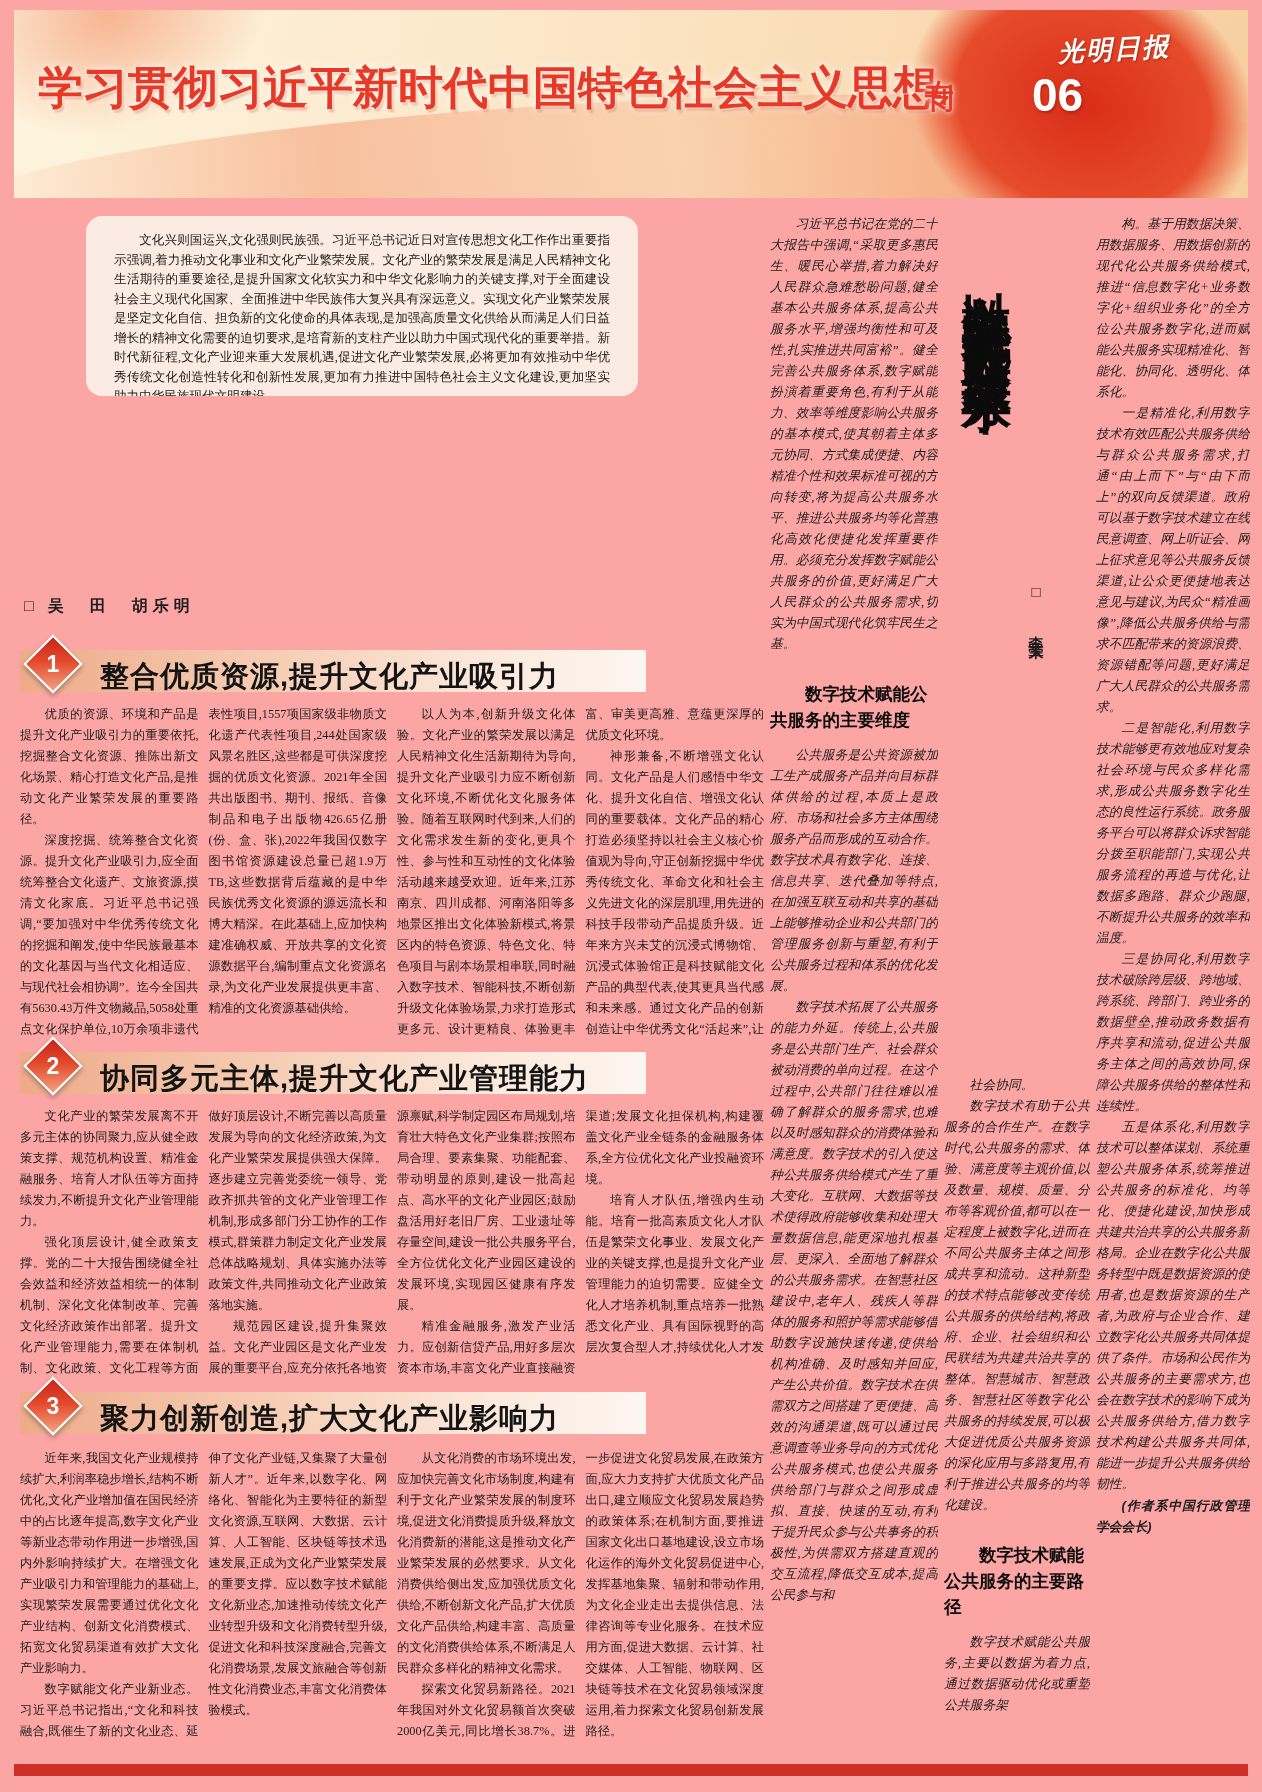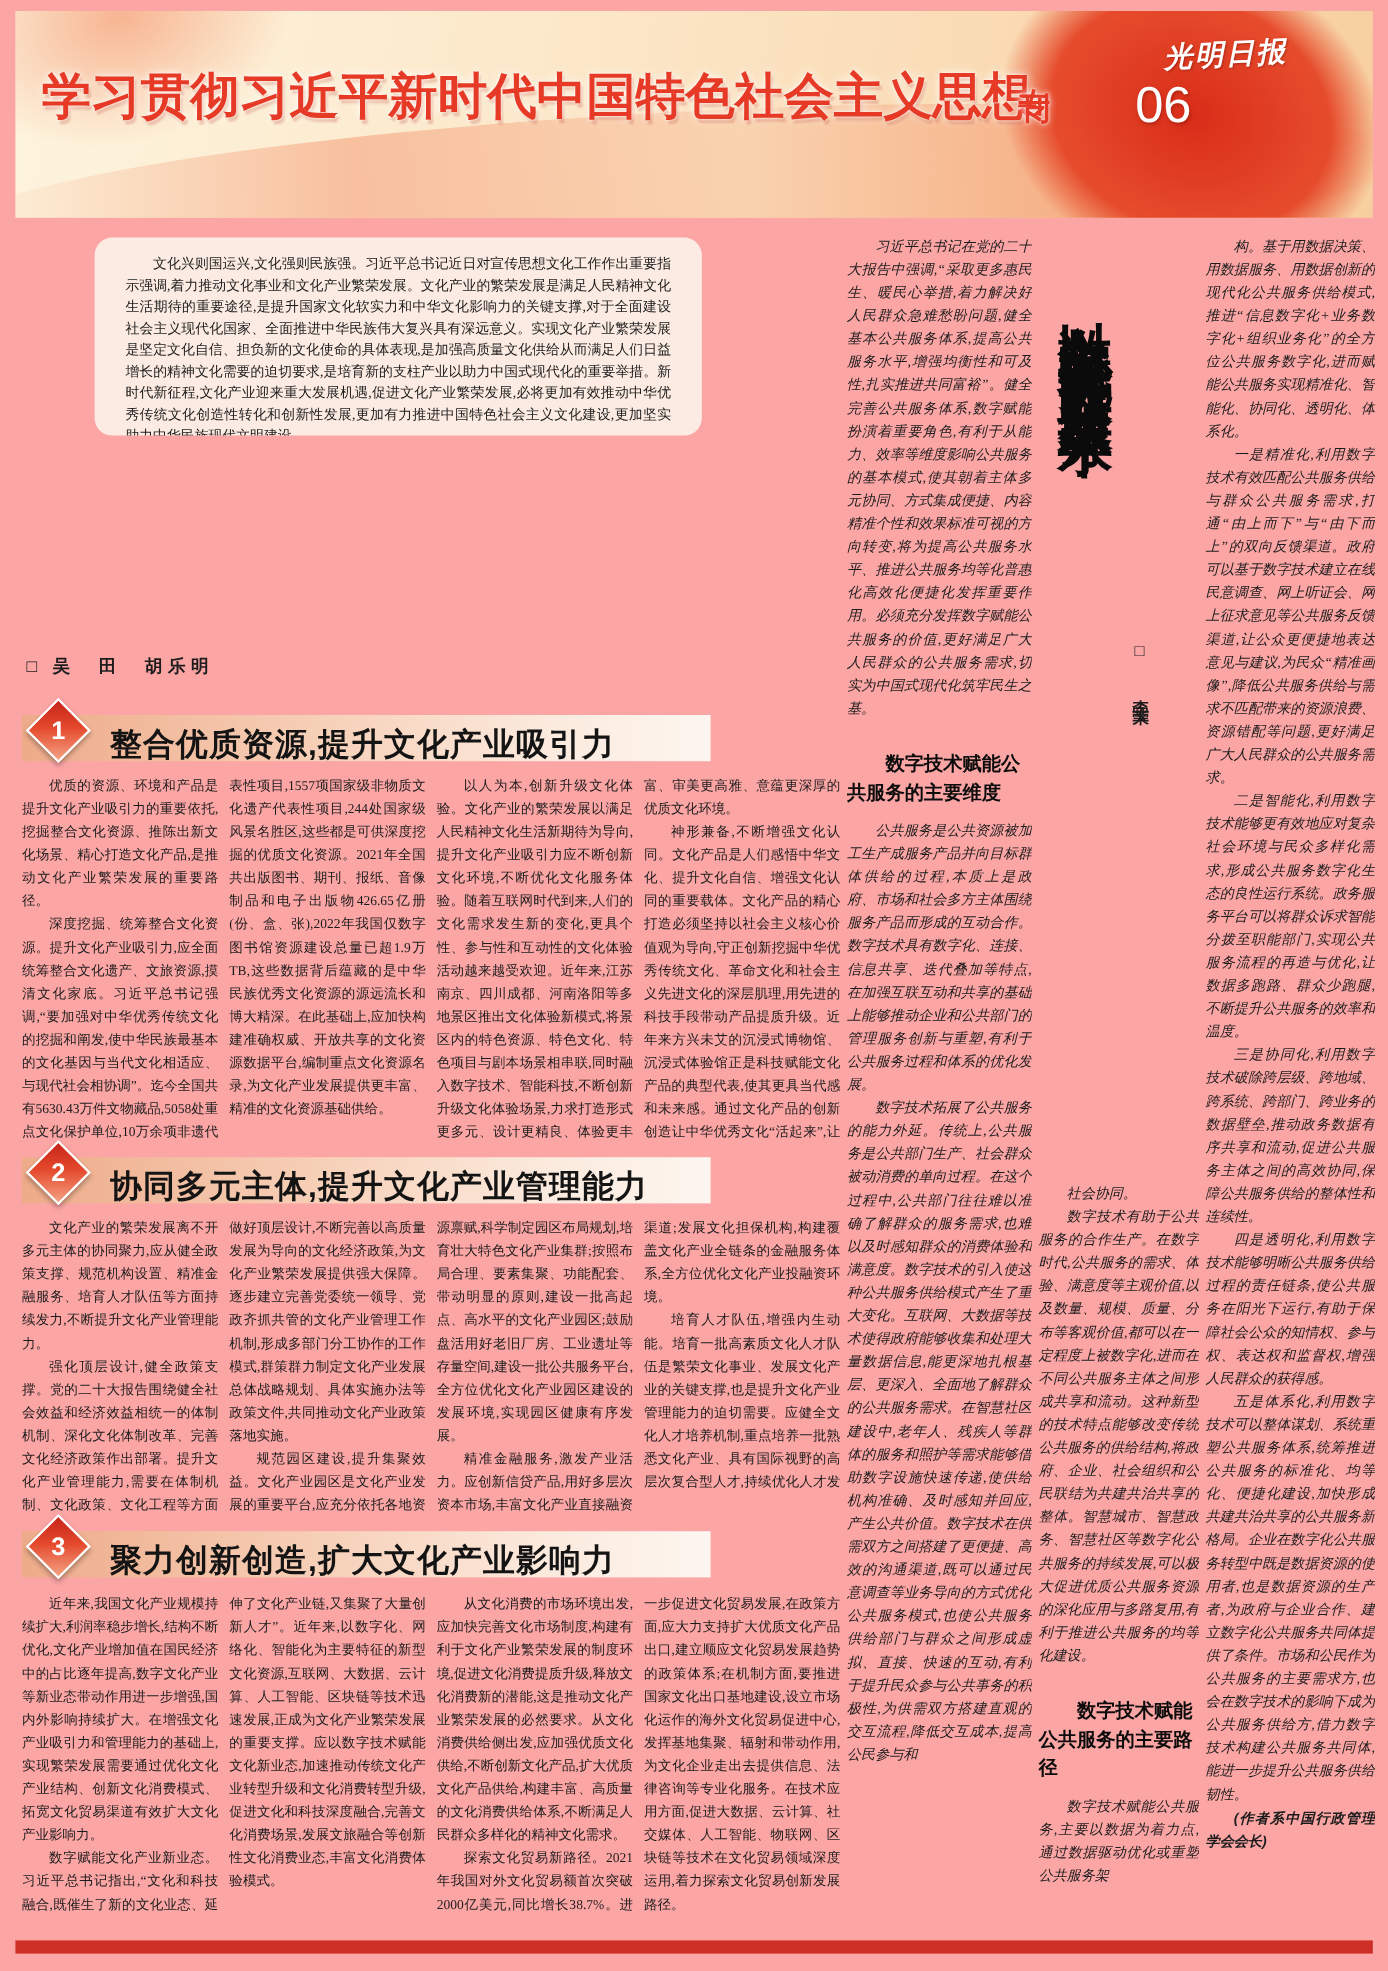--- a/index.html
+++ b/index.html
@@ -18,21 +18,21 @@
   .ribbon-left{position:absolute;left:-120px;top:-150px;width:430px;height:310px;
           background:radial-gradient(closest-side,rgba(242,120,75,.5),rgba(242,120,75,0) 75%);
           transform:rotate(-15deg);}
   .banner-title{position:absolute;left:24px;top:48px;font-size:45px;font-weight:900;white-space:nowrap;
           font-family:"Liberation Sans","DejaVu Sans",sans-serif;color:#e63a26;letter-spacing:0;
           text-shadow:0 0 2px #fff,0 0 9px rgba(255,255,255,.9),2px 3px 2px rgba(190,50,20,.3);}
   .special{position:absolute;left:906px;top:46px;writing-mode:vertical-rl;text-orientation:upright;
           font-size:29px;font-weight:900;color:#e63a26;letter-spacing:5px;
           font-family:"Liberation Sans","DejaVu Sans",sans-serif;
           text-shadow:0 0 2px #fff,0 0 7px rgba(255,255,255,.85);}
-  .pageno{position:absolute;left:1018px;top:58px;font-size:46px;font-weight:400;color:#fff;
+  .pageno{position:absolute;left:1018px;top:58px;font-size:46px;font-weight:700;color:#fff;
           font-family:"Liberation Sans","DejaVu Sans",sans-serif;text-shadow:1px 2px 3px rgba(120,20,5,.45);}
   .logo{position:absolute;left:1044px;top:22px;font-size:26px;font-weight:900;color:#fff;
           transform:rotate(-3deg);letter-spacing:2px;font-style:italic;
           text-shadow:1px 1px 2px rgba(120,20,5,.5);}
   .dates{position:absolute;left:948px;top:120px;width:202px;text-align:right;font-size:12.5px;
           font-weight:700;line-height:21px;color:#111;
           font-family:"Liberation Sans","DejaVu Sans",sans-serif;}
 
   
   .intro-box{position:absolute;left:86px;top:216px;width:552px;height:180px;background:#fcebe2;
@@ -170,19 +170,18 @@
     <div>
         <p>数字技术赋能公共服务,主要以数据为着力点,通过数据驱动优化或重塑公共服务架</p>
       </div>
   </div>
 
   <div class="rcol" id="rcolC">
       <p class="flush">构。基于用数据决策、用数据服务、用数据创新的现代化公共服务供给模式,推进“信息数字化+业务数字化+组织业务化”的全方位公共服务数字化,进而赋能公共服务实现精准化、智能化、协同化、透明化、体系化。</p>
       <p>一是精准化,利用数字技术有效匹配公共服务供给与群众公共服务需求,打通“由上而下”与“由下而上”的双向反馈渠道。政府可以基于数字技术建立在线民意调查、网上听证会、网上征求意见等公共服务反馈渠道,让公众更便捷地表达意见与建议,为民众“精准画像”,降低公共服务供给与需求不匹配带来的资源浪费、资源错配等问题,更好满足广大人民群众的公共服务需求。</p>
       <p>二是智能化,利用数字技术能够更有效地应对复杂社会环境与民众多样化需求,形成公共服务数字化生态的良性运行系统。政务服务平台可以将群众诉求智能分拨至职能部门,实现公共服务流程的再造与优化,让数据多跑路、群众少跑腿,不断提升公共服务的效率和温度。</p>
       <p>三是协同化,利用数字技术破除跨层级、跨地域、跨系统、跨部门、跨业务的数据壁垒,推动政务数据有序共享和流动,促进公共服务主体之间的高效协同,保障公共服务供给的整体性和连续性。</p>
-      <p>四是透明化,利用数字技术能够明晰公共服务供给过程的责任链条,使公共服务在阳光下运行,有助于保障社会公众的知情权、参与权、表达权和监督权,增强人民群众的获得感。</p>
       <p>五是体系化,利用数字技术可以整体谋划、系统重塑公共服务体系,统筹推进公共服务的标准化、均等化、便捷化建设,加快形成共建共治共享的公共服务新格局。企业在数字化公共服务转型中既是数据资源的使用者,也是数据资源的生产者,为政府与企业合作、建立数字化公共服务共同体提供了条件。市场和公民作为公共服务的主要需求方,也会在数字技术的影响下成为公共服务供给方,借力数字技术构建公共服务共同体,能进一步提升公共服务供给韧性。</p>
       <p class="note">(作者系中国行政管理学会会长)</p>
     </div>
 
   <div class="bottom-rule"></div>
 </div>
 
 </body></html>

